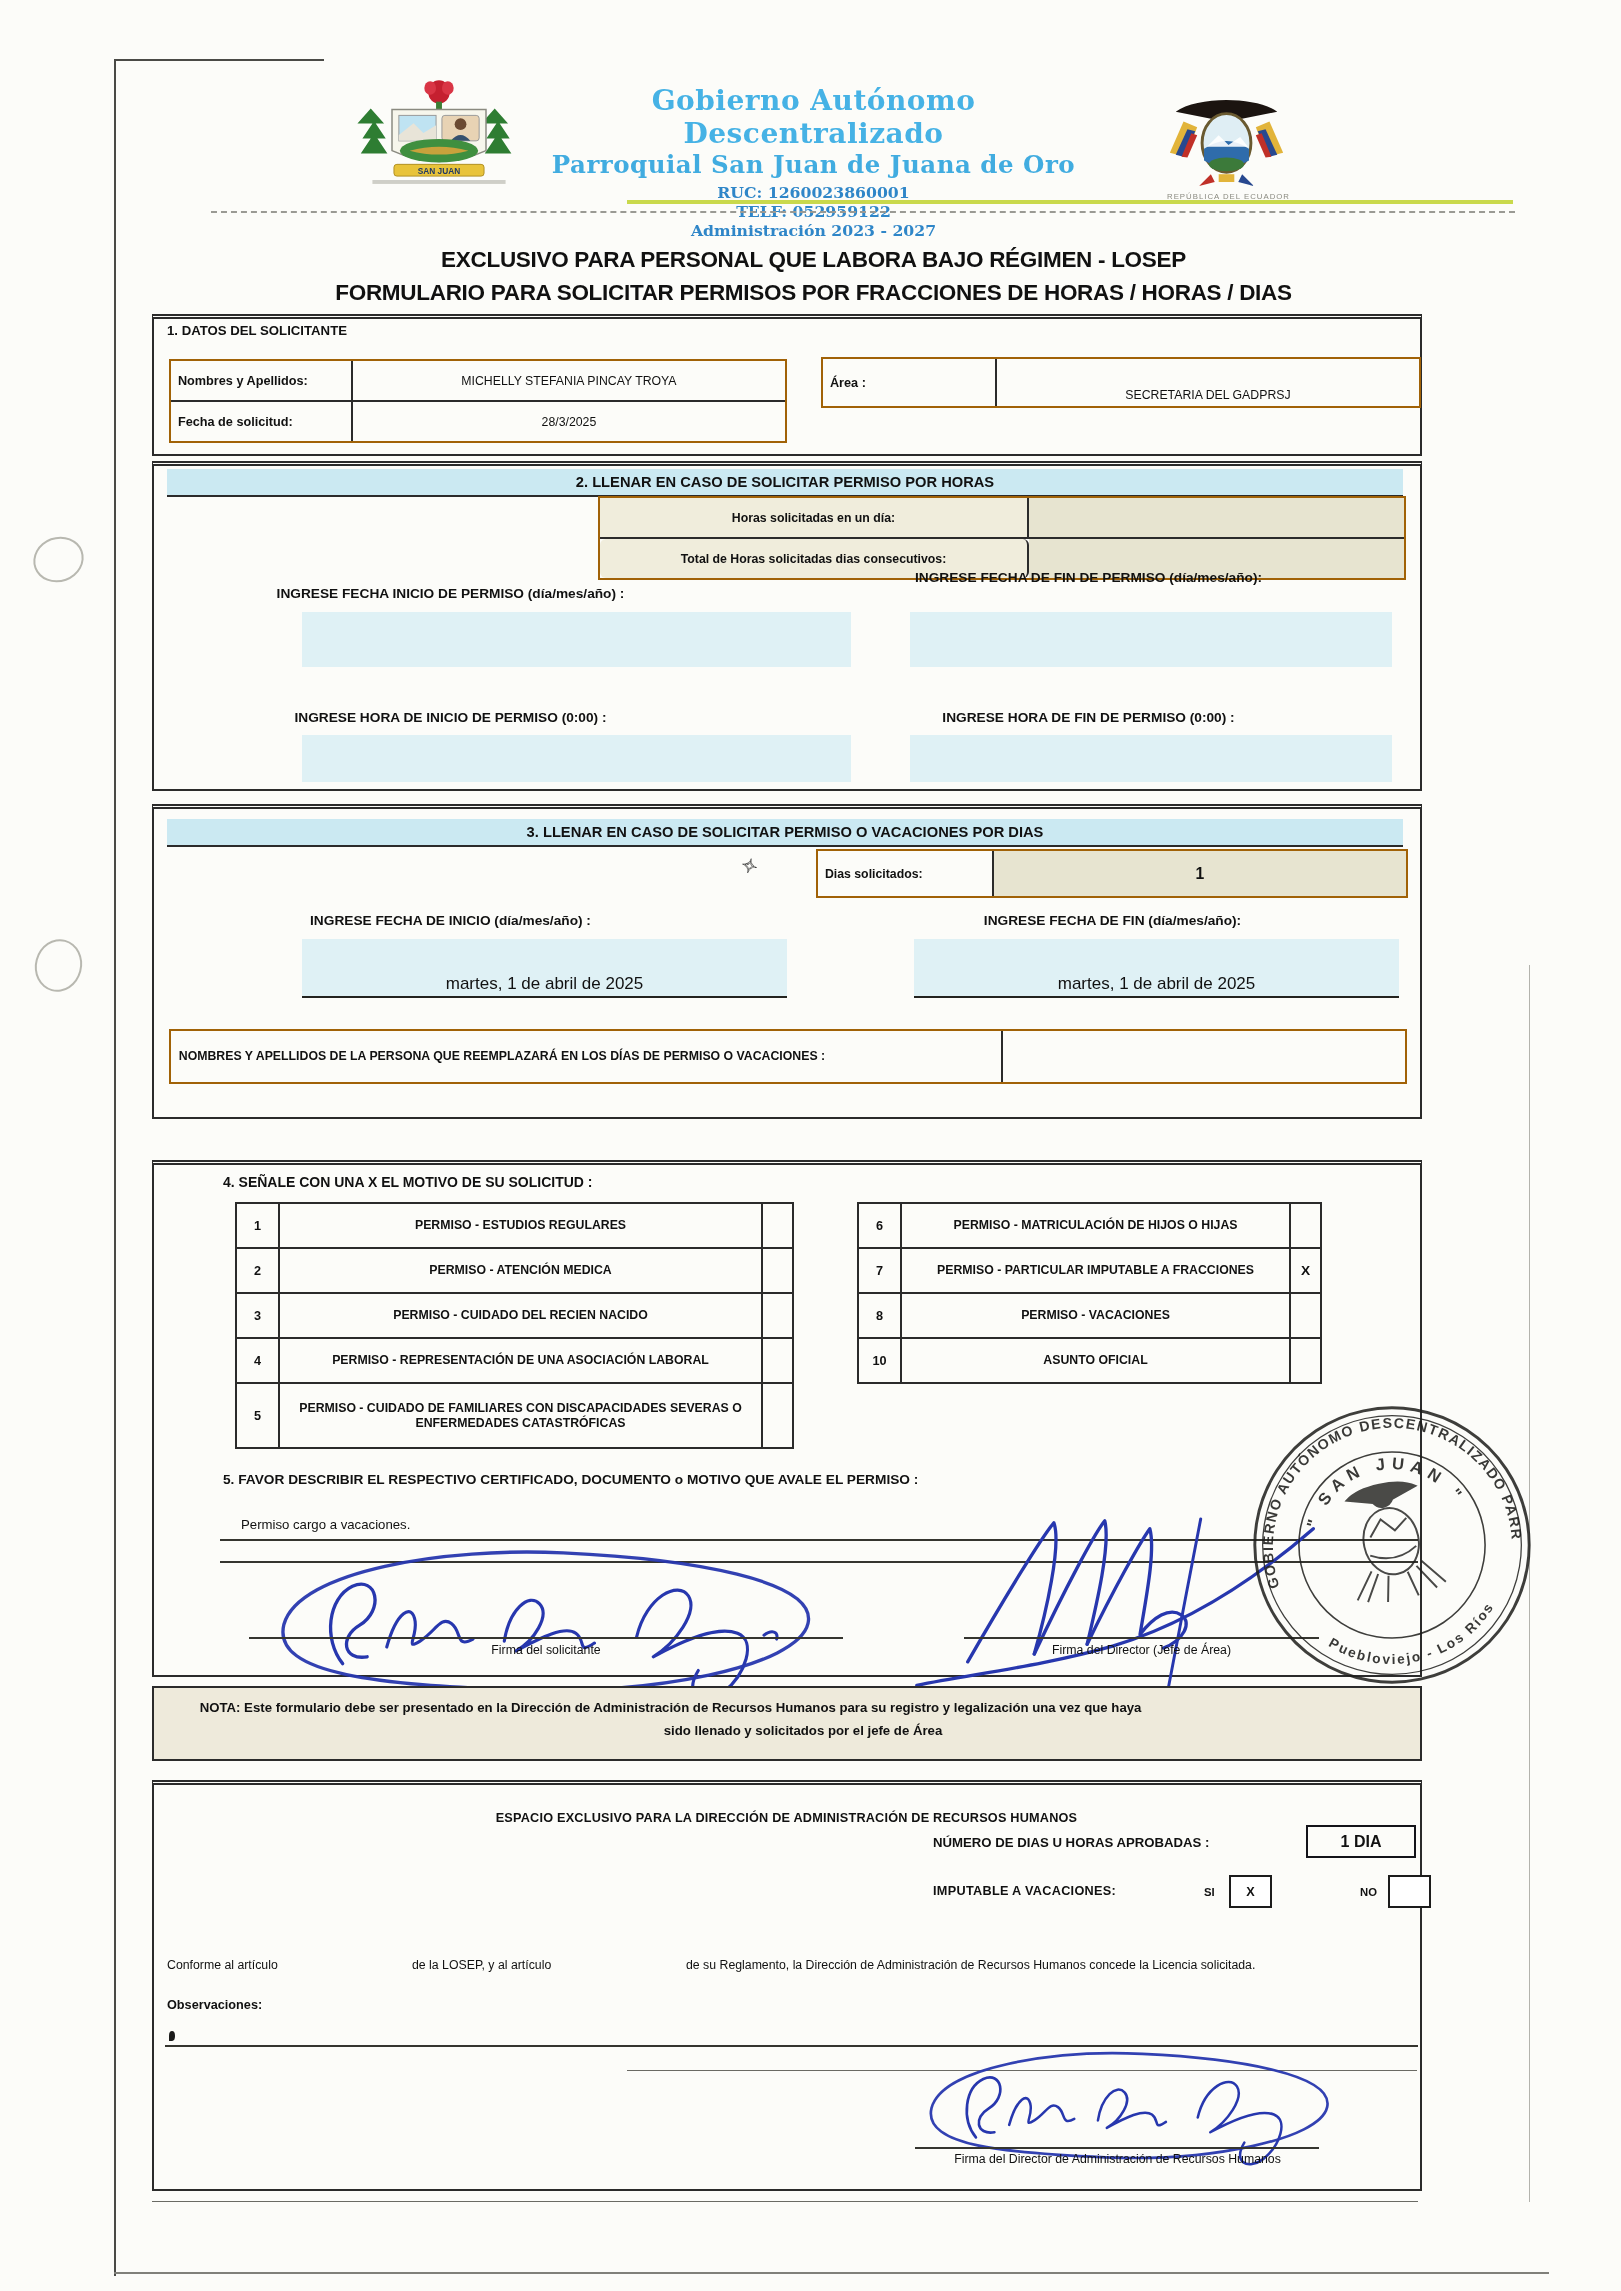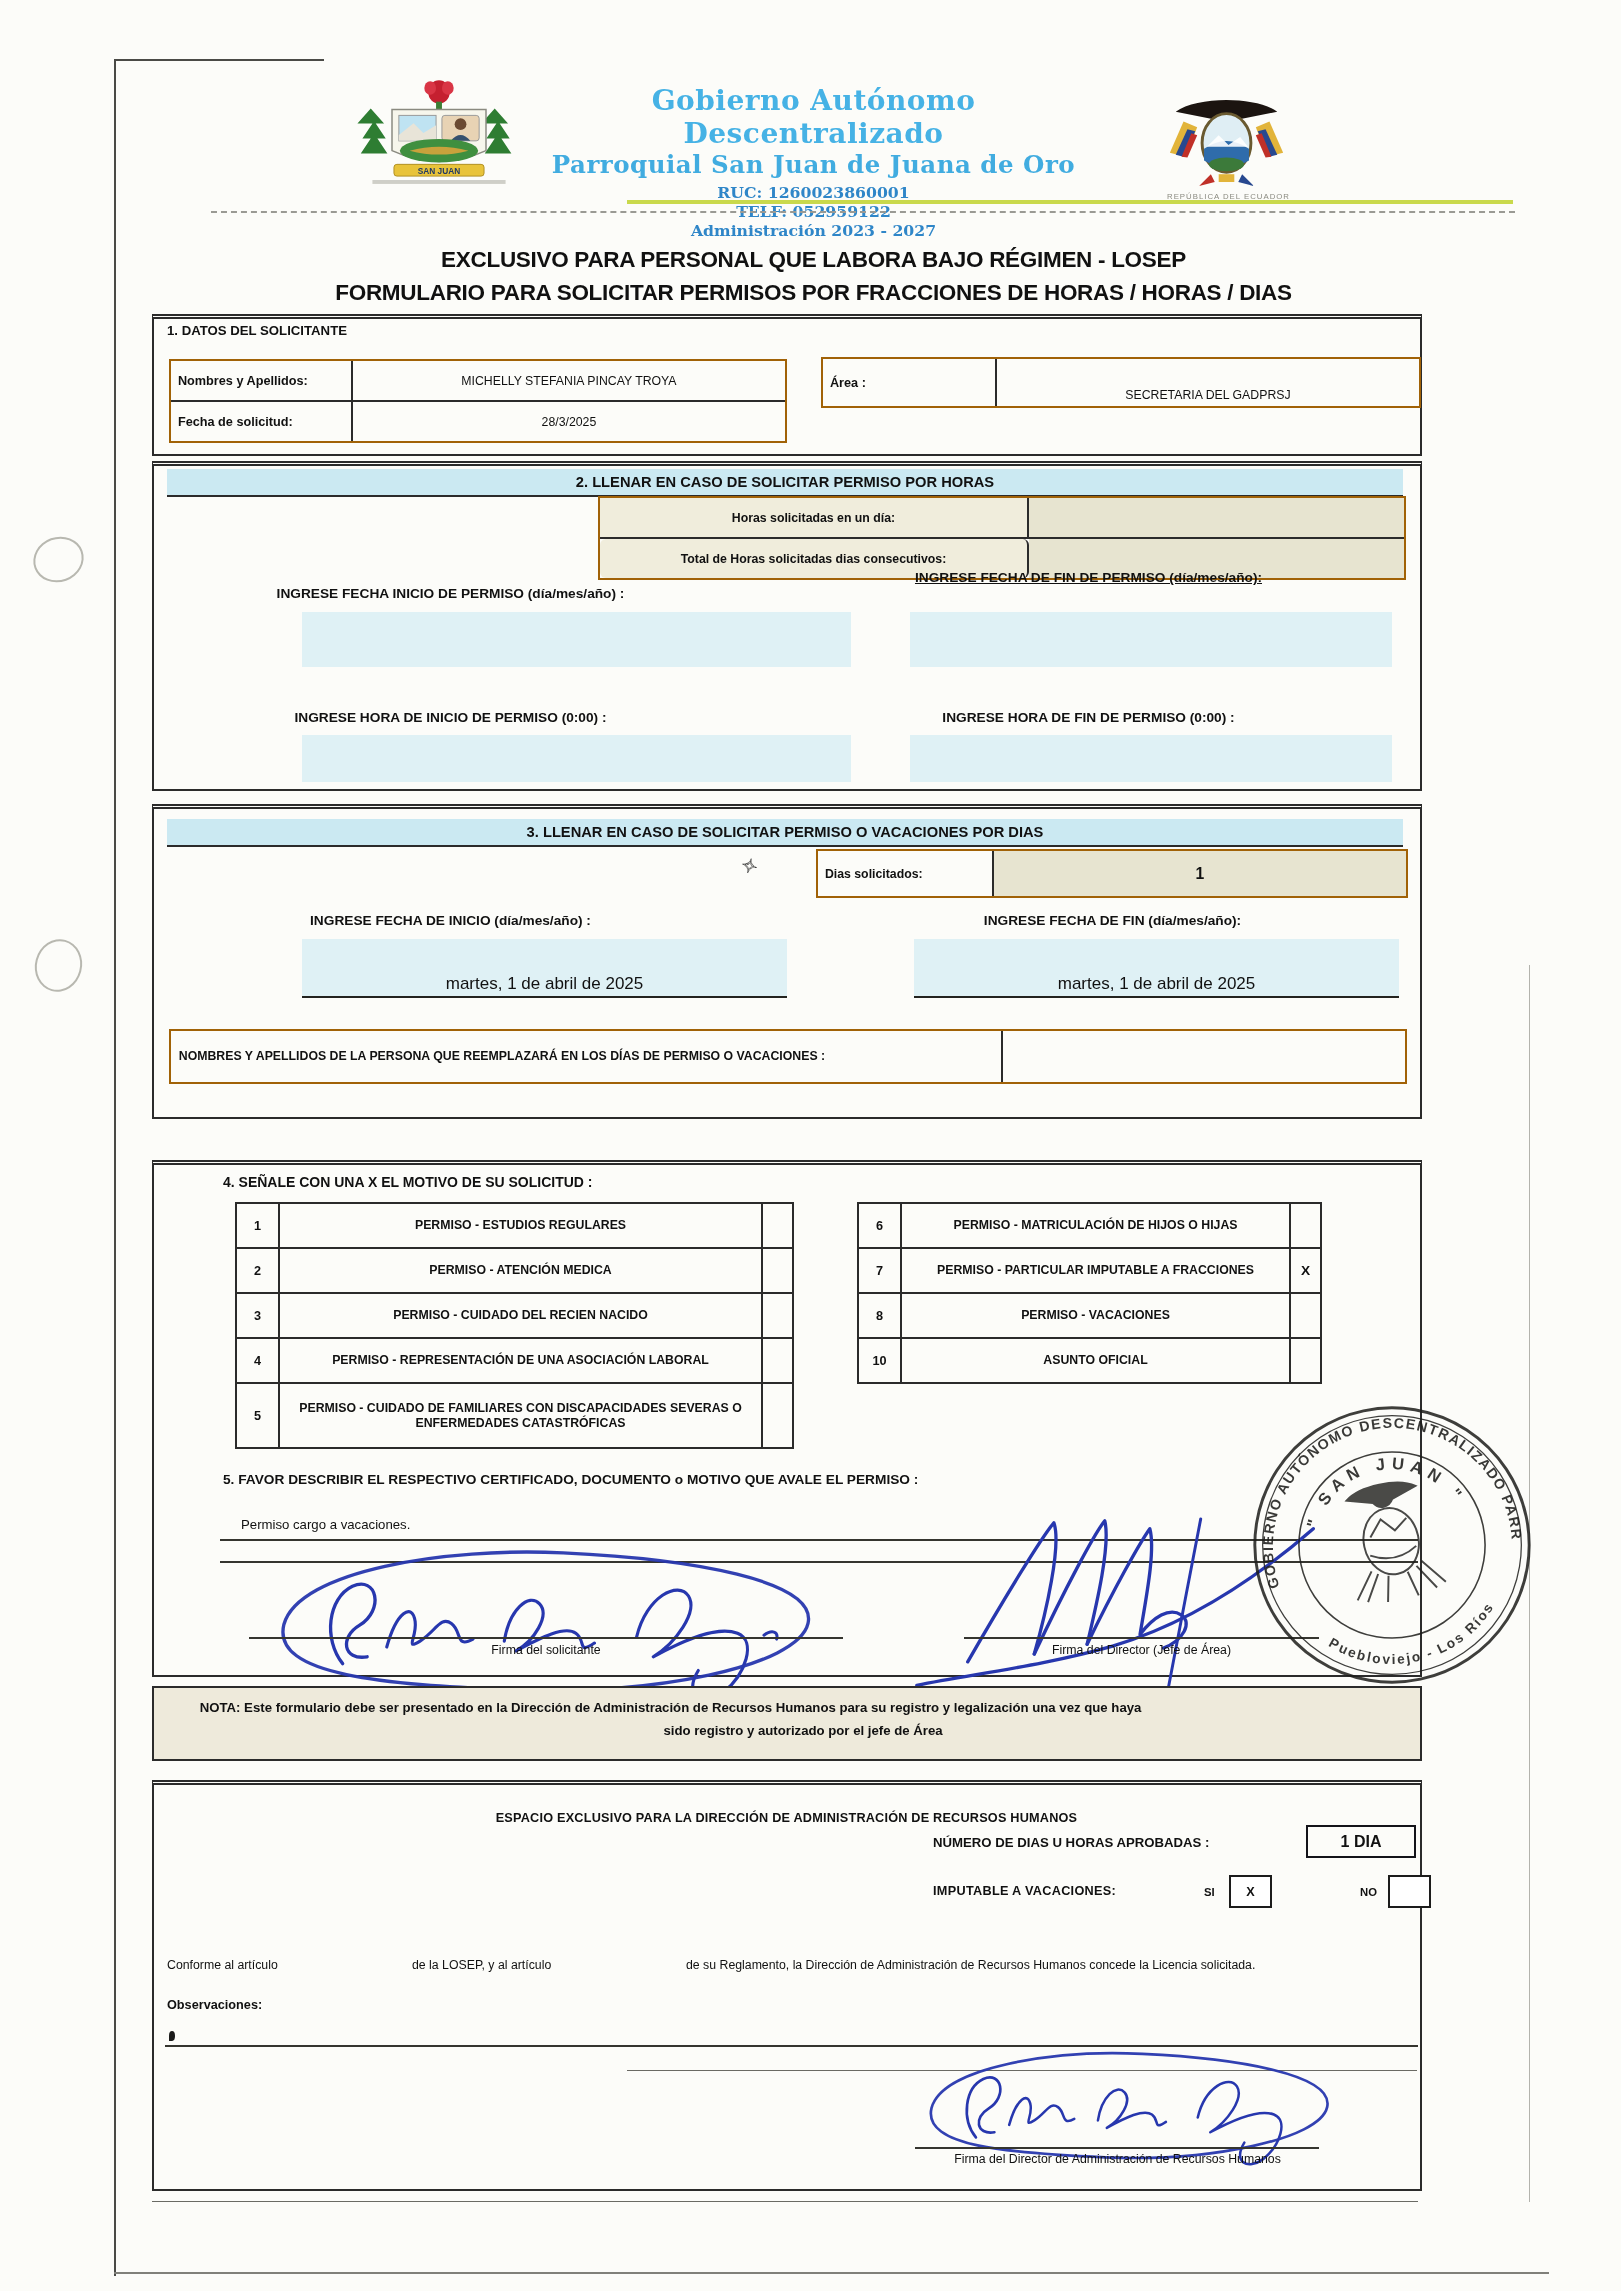--- a/index.html
+++ b/index.html
@@ -156,21 +156,21 @@
       <div class="tc sep-r beige-l" style="width:427px;justify-content:center;font:700 12.3px 'Liberation Sans',sans-serif;">Horas solicitadas en un día:</div>
       <div class="tc beige-v" style="flex:1;"></div>
     </div>
     <div class="trow" style="height:39px;">
       <div class="tc sep-r beige-l" style="width:427px;justify-content:center;font:700 12.3px 'Liberation Sans',sans-serif;border-radius:6px;">Total de Horas solicitadas dias consecutivos:</div>
       <div class="tc beige-v" style="flex:1;"></div>
     </div>
   </div>
 
   <div class="abs fieldlab" style="left:186px;top:586px;width:529px;">INGRESE FECHA INICIO DE PERMISO (día/mes/año) :</div>
-  <div class="abs fieldlab" style="left:814px;top:570px;width:549px;text-decoration:underline;">INGRESE FECHA DE FIN DE PERMISO (día/mes/año):</div>
+  <div class="abs fieldlab" style="left:814px;top:570px;width:549px;">INGRESE FECHA DE FIN DE PERMISO (día/mes/año):</div>
   <div class="abs bluebox" style="left:302px;top:612px;width:549px;height:55px;"></div>
   <div class="abs bluebox" style="left:910px;top:612px;width:482px;height:55px;"></div>
 
   <div class="abs fieldlab" style="left:186px;top:710px;width:529px;">INGRESE HORA DE INICIO DE PERMISO (0:00) :</div>
   <div class="abs fieldlab" style="left:814px;top:710px;width:549px;">INGRESE HORA DE FIN DE PERMISO (0:00) :</div>
   <div class="abs bluebox" style="left:302px;top:735px;width:549px;height:47px;"></div>
   <div class="abs bluebox" style="left:910px;top:735px;width:482px;height:47px;"></div>
 
   <div class="abs secbox" style="left:152px;top:804px;width:1266px;height:308px;"></div>
   <div class="abs band" style="left:167px;top:819px;width:1236px;height:25.5px;">
@@ -304,21 +304,21 @@
       <ellipse cy="-4" rx="28" ry="34"></ellipse>
       <path d="M -20,-12 L -6,-28 L 6,-14 L 20,-24"></path>
       <path d="M -24,6 Q 0,20 24,6"></path>
       <path d="M -26,22 L -46,48 M -20,26 L -36,52 M 26,22 L 46,48 M 20,26 L 36,52"></path>
       <path d="M -10,30 L -16,56 M 10,30 L 16,56"></path>
     </g>
   </svg>
 
   <div class="abs nota" style="left:152px;top:1686px;width:1266px;height:71px;">
     <div class="notatx" style="padding:7.8px 13.7px 0 13.7px;">NOTA:  Este formulario debe ser presentado en la Dirección de Administración de Recursos Humanos para su registro y legalización una vez que haya</div>
-    <div class="notatx ctr">sido registro y autorizado por el jefe de Área</div>
+    <div class="notatx ctr">sido llenado y solicitados por el jefe de Área</div>
   </div>
 
   <div class="abs hrbox" style="left:152px;top:1780px;width:1266px;height:404px;"></div>
   <div class="abs hrtitle" style="left:250px;top:1811px;width:1073px;">ESPACIO EXCLUSIVO PARA LA DIRECCIÓN DE ADMINISTRACIÓN DE RECURSOS HUMANOS</div>
 
   <div class="abs" style="left:933px;top:1835px;font:700 13.2px 'Liberation Sans',sans-serif;">NÚMERO DE DIAS U HORAS APROBADAS :</div>
   <div class="abs aprobox" style="left:1306px;top:1825px;width:106px;height:29px;">1 DIA</div>
 
   <div class="abs" style="left:933px;top:1884px;font:700 12.7px 'Liberation Sans',sans-serif;letter-spacing:0.3px;">IMPUTABLE A VACACIONES:</div>
   <div class="abs" style="left:1204px;top:1886px;font:700 11.3px 'Liberation Sans',sans-serif;">SI</div>

